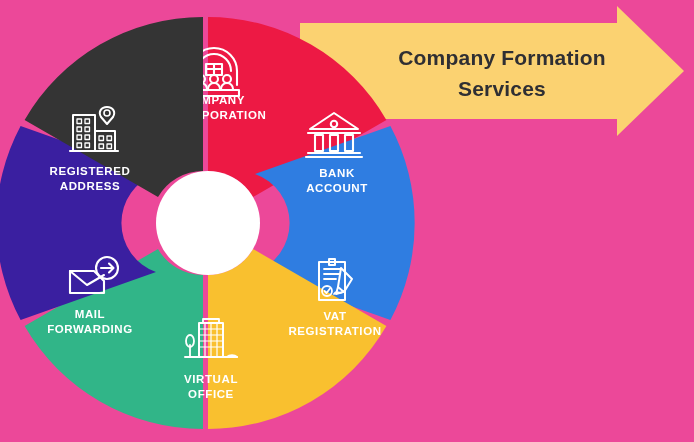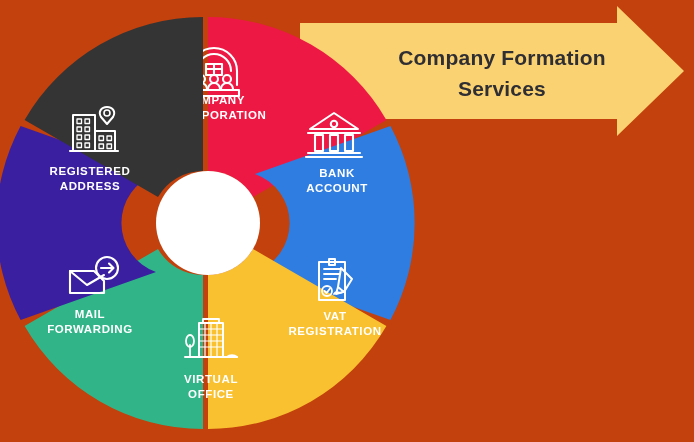--- a/index.html
+++ b/index.html
@@ -12,21 +12,21 @@
     height: 442px;
     position: relative;
     overflow: hidden;
     font-family: "Liberation Sans", sans-serif;
   }
   #stage {
     position: absolute;
     left: 0; top: 0;
     width: 694px;
     height: 442px;
-    background: #c2410c;
+    background: #ec4899;
   }
   svg.root {
     position: absolute;
     left: 0; top: 0;
     width: 694px;
     height: 442px;
     display: block;
   }
   .seg-label {
     font-family: "Liberation Sans", sans-serif;

